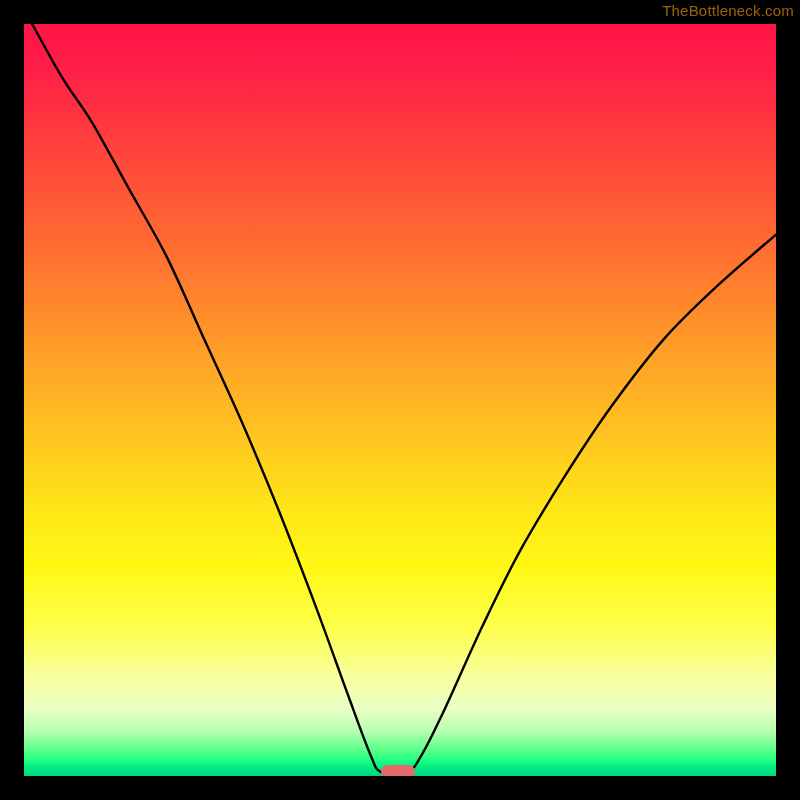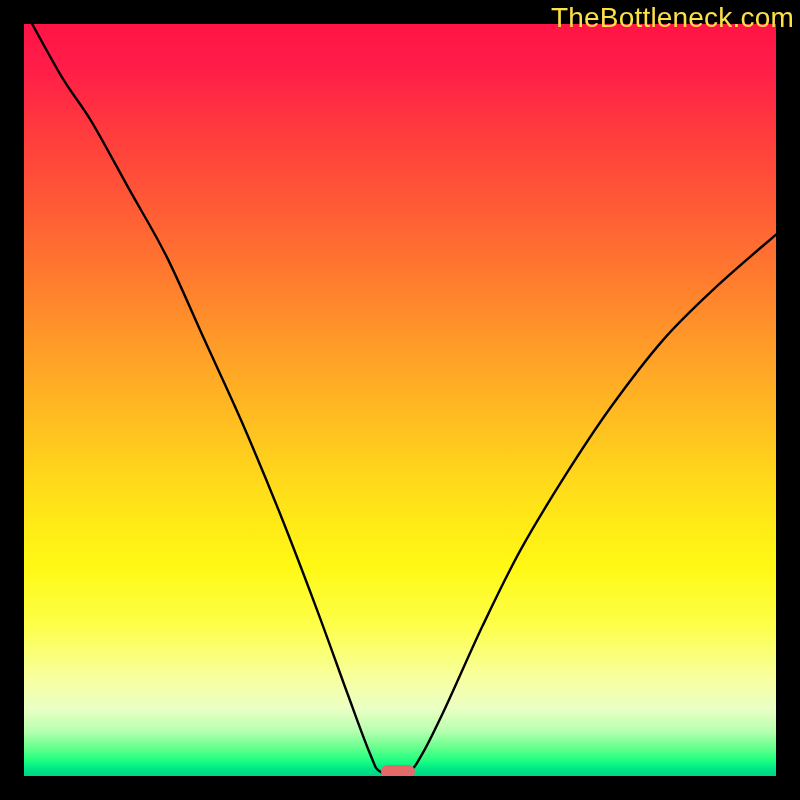--- a/index.html
+++ b/index.html
@@ -52,22 +52,22 @@
   }
   .marker {
     position: absolute;
     background: #e46a6a;
     border-radius: 999px;
   }
   .watermark {
     position: absolute;
     top: 2px;
     right: 6px;
-    color: #fde047;
-    font-size: 28px;
+    color: #a16207;
+    font-size: 15px;
     letter-spacing: 0.2px;
     user-select: none;
   }
   svg.curve {
     position: absolute;
     inset: 0;
   }
 </style>
 </head>
 <body>

